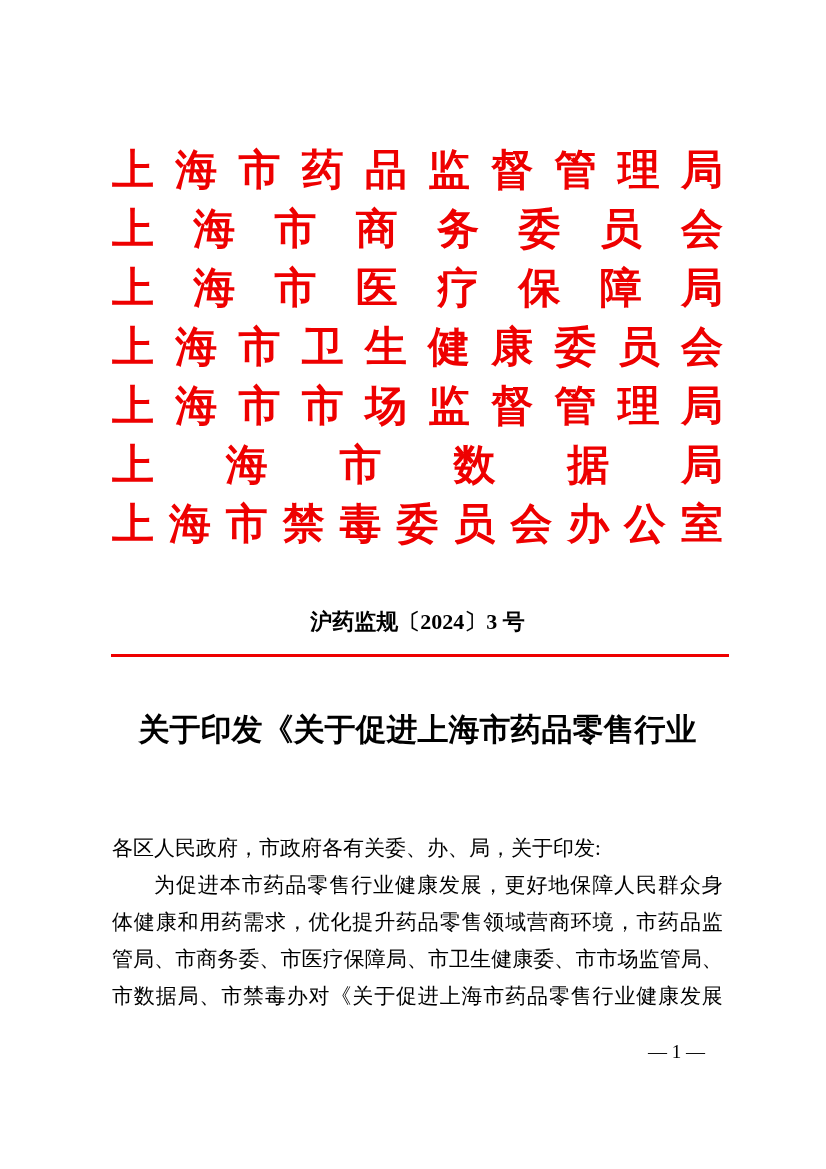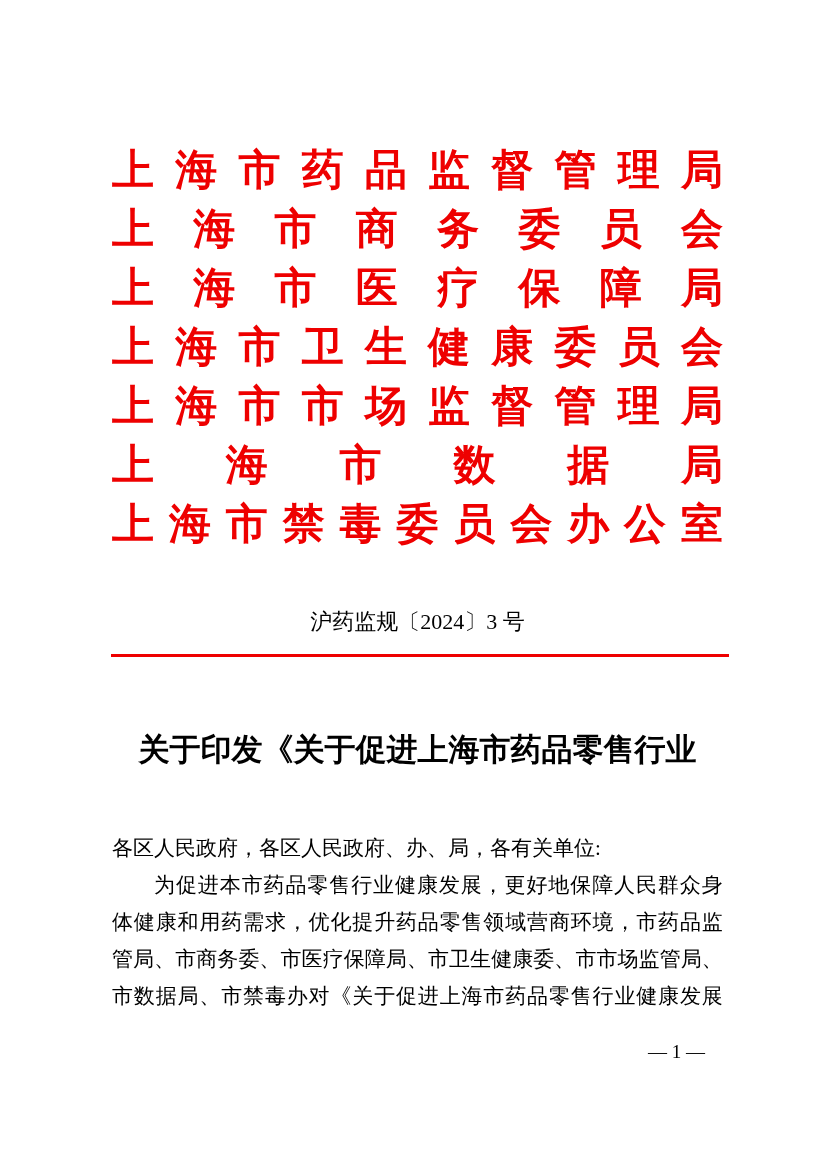--- a/index.html
+++ b/index.html
@@ -36,20 +36,21 @@
   
   .doc-number {
     position: absolute;
     top: 607px;
     left: 112px;
     width: 611px;
     text-align: center;
     font-size: 22px;
     line-height: 30px;
     color: #000000;
+    font-weight: bold;
   }
   
   .red-line {
     position: absolute;
     top: 654px;
     left: 111px;
     width: 618px;
     height: 3px;
     background: var(--accent, #ee0000);
   }
@@ -57,21 +58,20 @@
   .title {
     position: absolute;
     top: 710px;
     left: 112px;
     width: 611px;
     text-align: center;
     font-size: 31px;
     font-weight: bold;
     line-height: 39px;
     color: #000000;
-    margin-top: 20px;
   }
   
   .body-text {
     position: absolute;
     top: 830px;
     left: 112px;
     width: 611px;
     font-size: 21px;
     color: #000000;
   }
@@ -185,21 +185,21 @@
 
   <div class="doc-number">沪药监规〔2024〕3 号</div>
 
   <div class="red-line"></div>
 
   <div class="title">
     <div>关于印发《关于促进上海市药品零售行业</div>
   </div>
 
   <div class="body-text">
-    <div class="body-line">各区人民政府，各区人民政府、办、局，各有关单位:</div>
+    <div class="body-line">各区人民政府，市政府各有关委、办、局，关于印发:</div>
     <div class="body-line justify indent">
         <span>为</span>
         <span>促</span>
         <span>进</span>
         <span>本</span>
         <span>市</span>
         <span>药</span>
         <span>品</span>
         <span>零</span>
         <span>售</span>

